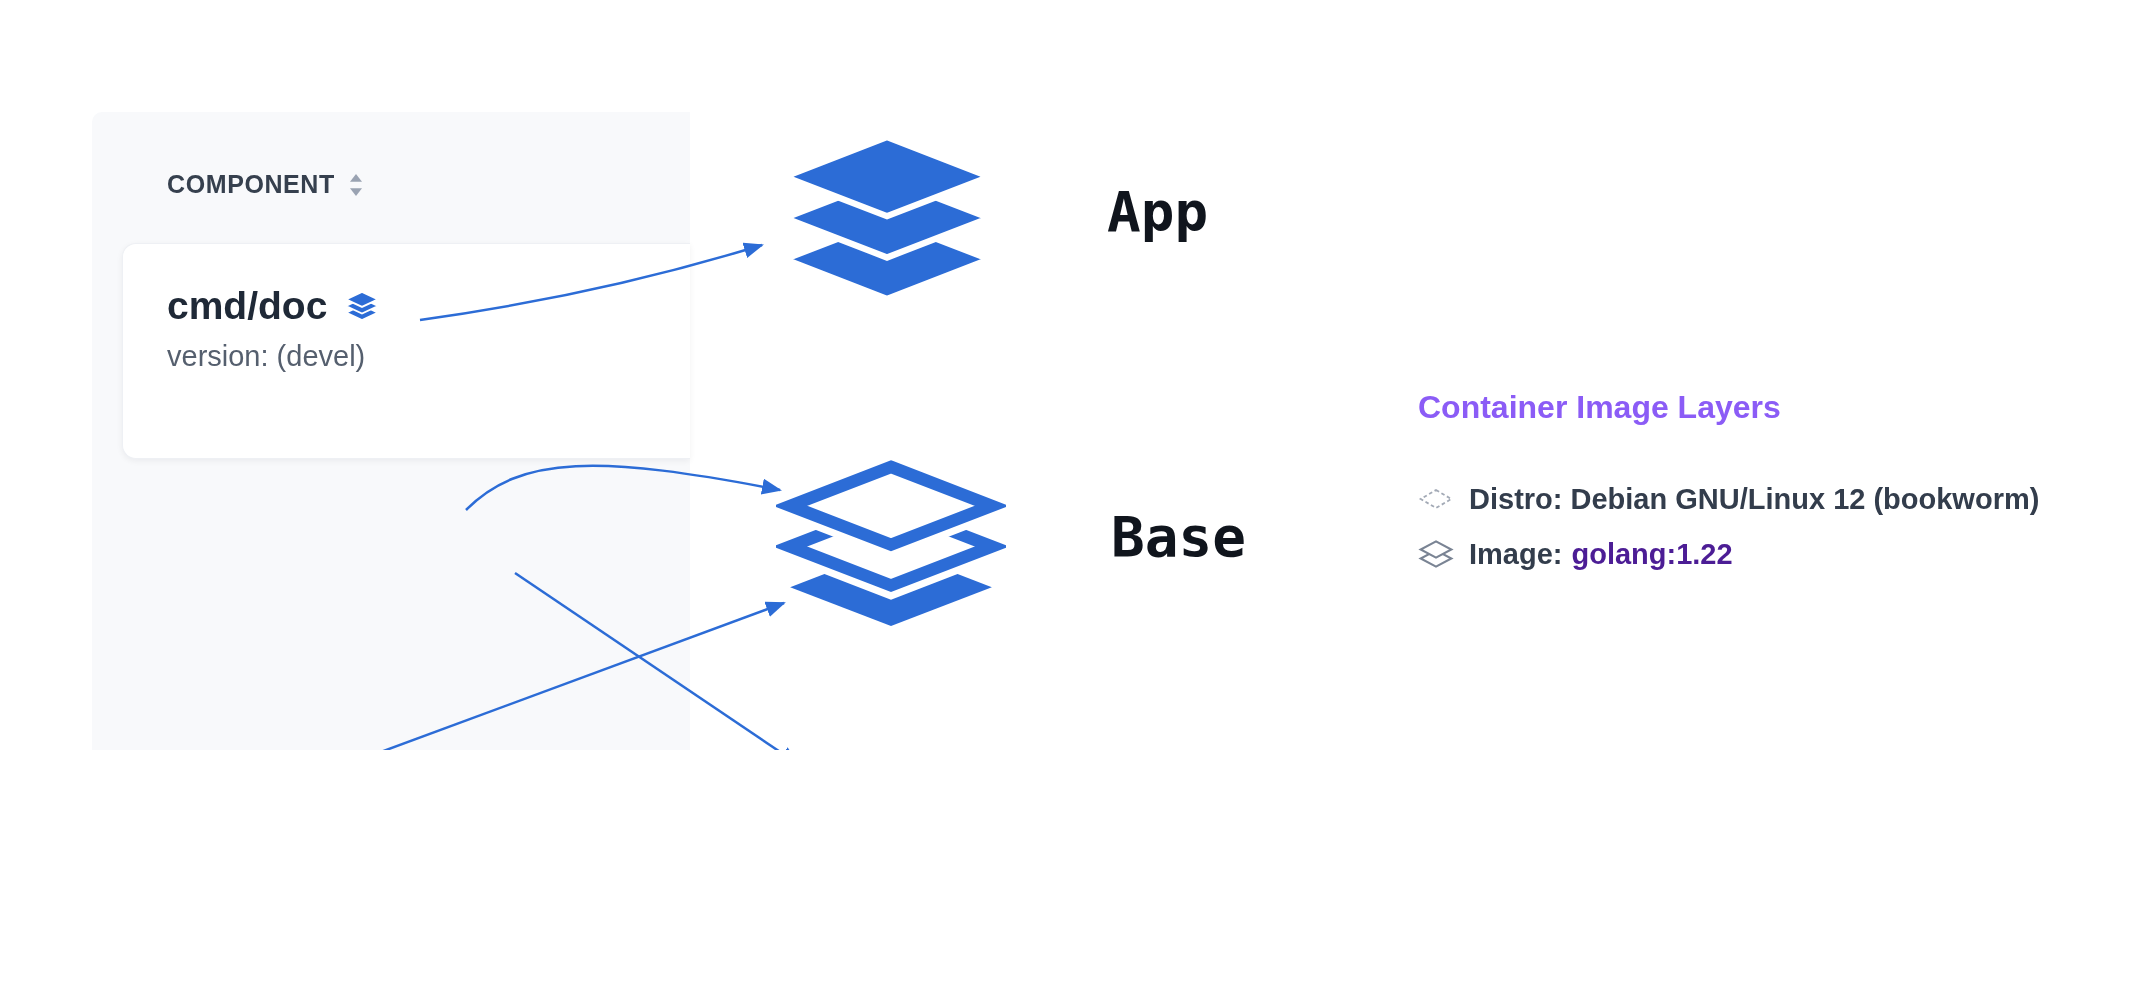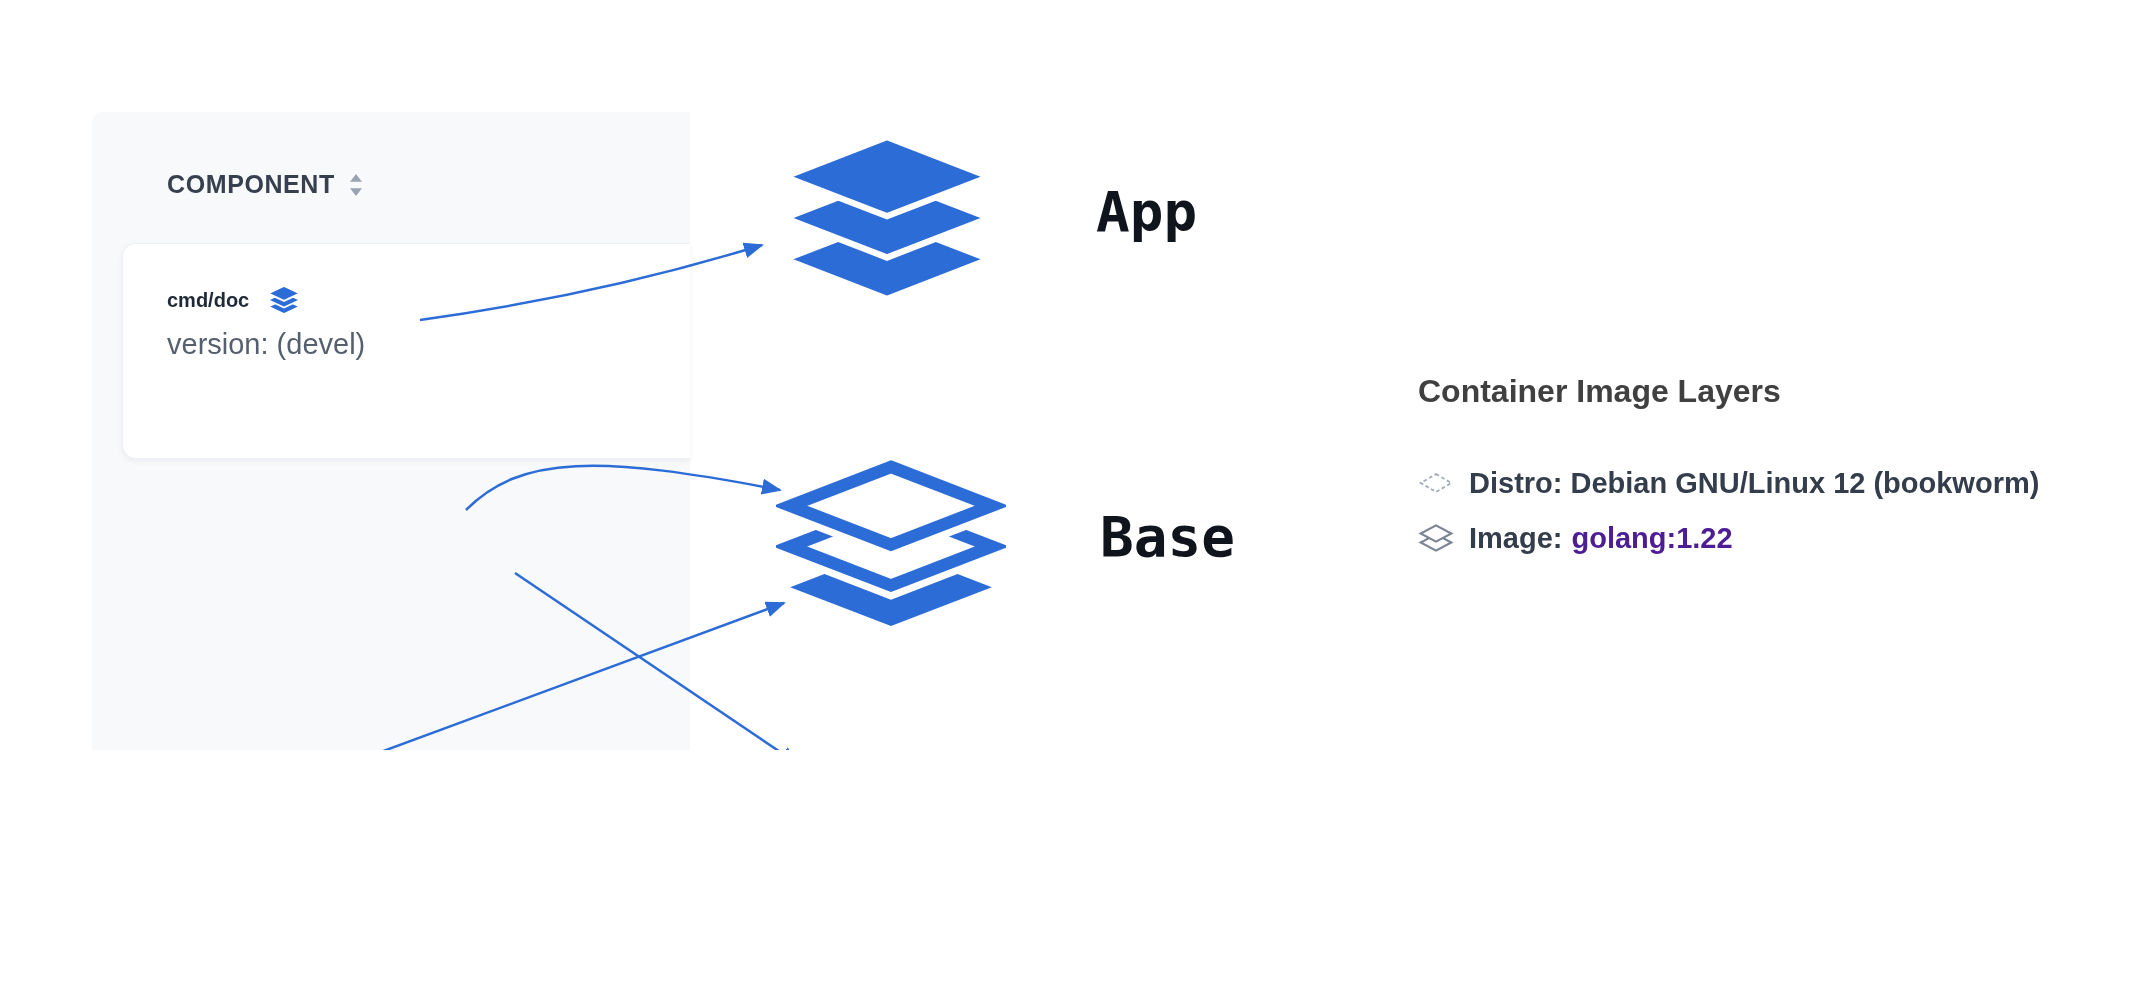--- a/index.html
+++ b/index.html
@@ -24,37 +24,37 @@
   }
   .card {
     position: absolute; left: 30px; width: 568px; height: 216px;
     background: #ffffff; border: 1px solid #eef0f4; border-right: none;
     border-radius: 14px 0 0 14px;
     box-shadow: 0 2px 6px rgba(15,23,42,.06);
     box-sizing: border-box; padding: 40px 44px;
   }
   .card1 { top: 131px; } .card2 { top: 361px; } .card3 { top: 590px; }
   .name-row { display: flex; align-items: center; gap: 16px; }
-  .name { font-size: 20px; font-weight: bold; color: #1f2937; }
+  .name { font-size: 39px; font-weight: bold; color: #1f2937; }
   .version { margin-top: 12px; font-size: 29px; color: #555f6e; }
 
   
   .stack { position: absolute; }
   .stack-label {
     position: absolute;
     font-family: "DejaVu Sans Mono", monospace;
-    font-weight: bold; font-size: 56px; color: #10151d; line-height: 1.15;
+    font-weight: bold; font-size: 56px; color: #10151d; line-height: 1.15; margin-left: 11px;
   }
 
   
   .arrows { position: absolute; left: 0; top: 0; pointer-events: none; }
 
   
   .legend { position: absolute; left: 1418px; top: 372px; width: 700px; }
-  .legend-title { font-size: 32px; font-weight: bold; color: #404040; line-height: 38px; margin: 0 0 56px 0; }
+  .legend-title { font-size: 32px; font-weight: bold; color: #8b5cf6; line-height: 38px; margin: 16px 0 56px 0; }
   .legend-item {
     display: flex; align-items: center; gap: 15px;
     height: 34px; margin-top: 21px;
     font-size: 29px; font-weight: bold; color: #333d4c;
   }
   .legend-item:first-of-type { margin-top: 0; }
   .legend-link { color: #4c1d95; text-decoration: none; cursor: pointer; }
 </style>
 </head>
 <body>

